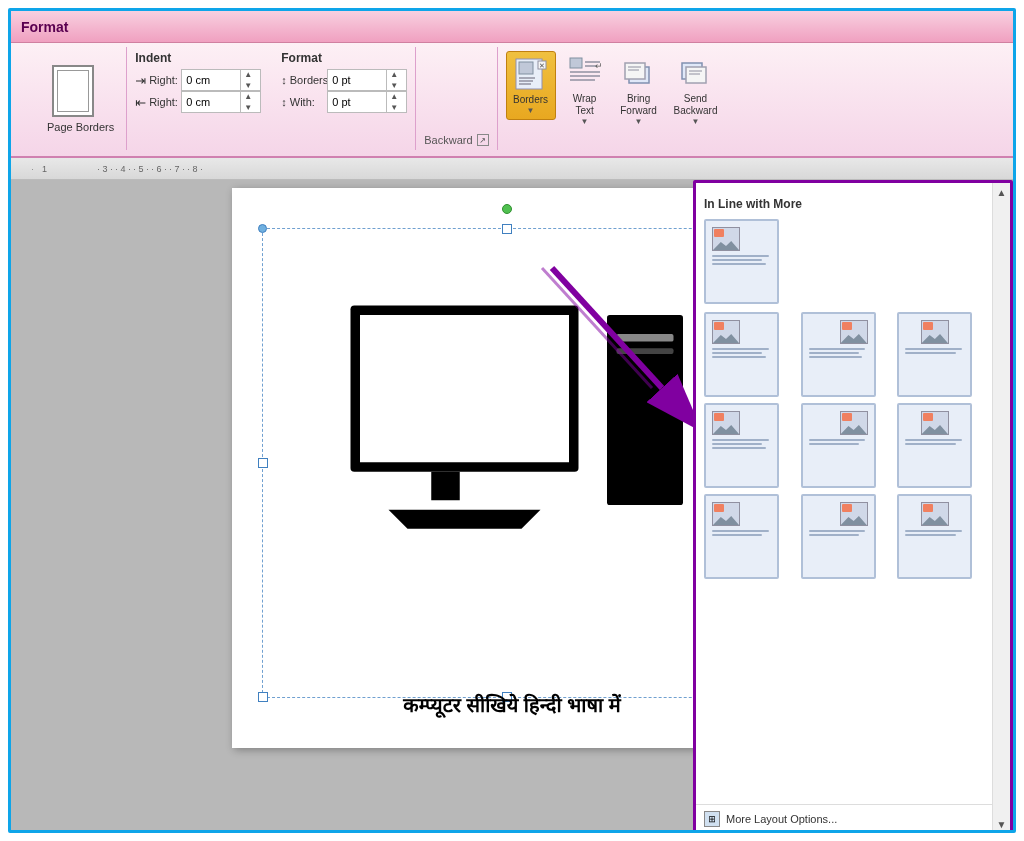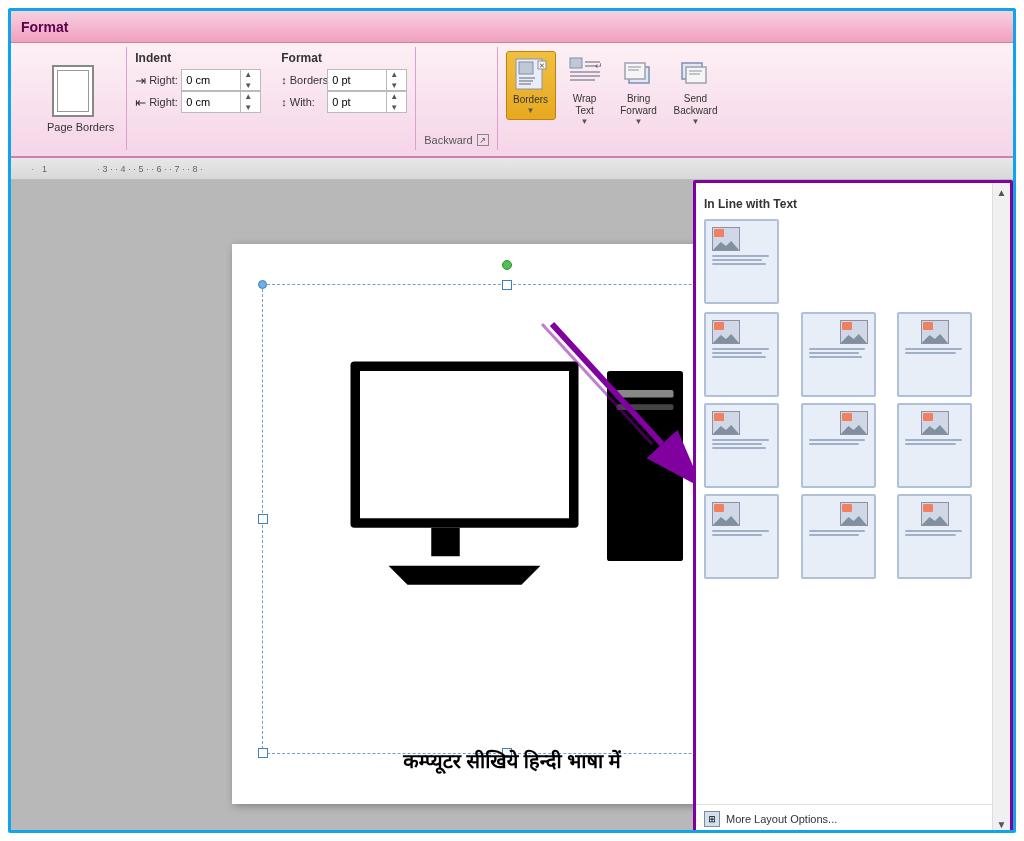--- a/index.html
+++ b/index.html
@@ -230,23 +230,23 @@
       display: flex;
       height: calc(825px - 32px - 115px - 22px);
       background: #b8b8b8;
       position: relative;
     }
 
     
     .doc-area {
       flex: 1;
       display: flex;
-      align-items: flex-end;
+      align-items: flex-start;
       justify-content: center;
-      padding: 32px;
+      padding: 8px;
       position: relative;
       overflow: hidden;
     }
 
     .doc-page {
       background: #fff;
       width: 560px;
       height: 560px;
       position: relative;
       box-shadow: 2px 2px 8px rgba(0,0,0,0.3);
@@ -693,21 +693,21 @@
     <div class="position-panel">
 
       <div class="panel-scroll">
         <div class="scroll-btn">▲</div>
         <div style="flex:1;"></div>
         <div class="scroll-btn">▼</div>
       </div>
 
       <div class="panel-content">
 
-        <div class="panel-section-title">In Line with Text</div>
+        <div class="panel-section-title">In Line with More</div>
 
         <div class="layout-options layout-options-1col">
           <div class="layout-thumb" style="width:75px;">
             <div class="thumb-img-area">
               <div class="thumb-img-icon"></div>
               <div class="thumb-img-mountain"></div>
             </div>
             <div class="thumb-line" style="width:90%;"></div>
             <div class="thumb-line" style="width:80%;"></div>
             <div class="thumb-line" style="width:85%;"></div>

